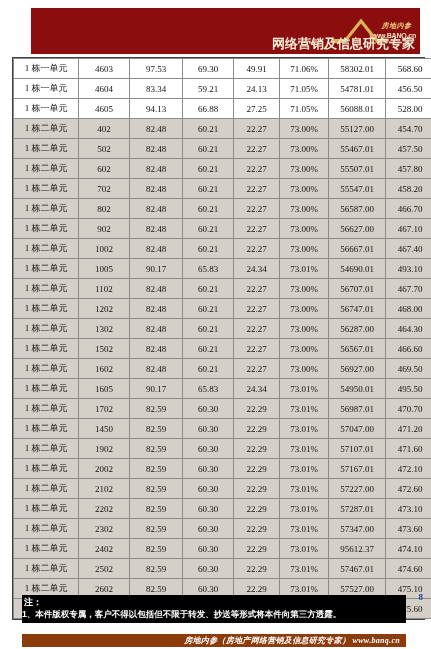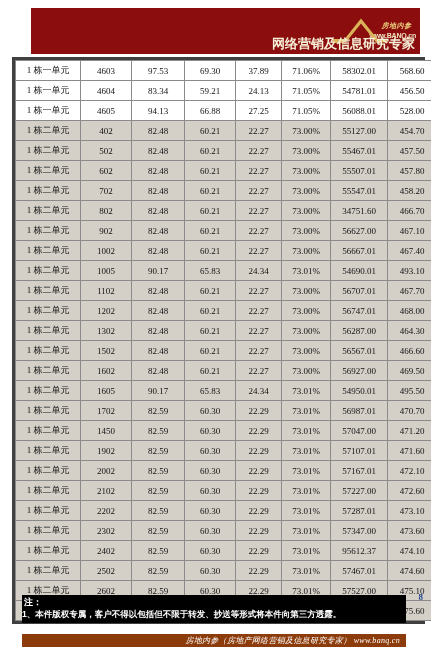--- a/index.html
+++ b/index.html
@@ -77,21 +77,21 @@
     line-height: 14px;
     white-space: nowrap;
   }
 
   
   .table-frame {
     position: absolute;
     left: 12px;
     top: 57px;
     width: 413px;
-    border: 3px solid #404040;
+    border: 1px solid #404040;
     box-sizing: border-box;
     background: #a3a3a3;
   }
   table.data-table {
     border-collapse: collapse;
     width: 100%;
     table-layout: fixed;
   }
   table.data-table td {
     border: 1px solid #8a8a8a;
@@ -158,21 +158,21 @@
     width: 384px;
     height: 13px;
     background: #8c3b0b;
   }
   .brand-bar-text {
     position: absolute;
     right: 6px;
     top: 0px;
     font-family: "Liberation Serif", "DejaVu Serif", serif;
     font-size: 8px;
-    font-weight: normal;
+    font-weight: bold;
     font-style: italic;
     color: #ffffff;
     line-height: 13px;
     white-space: nowrap;
     letter-spacing: 0.3px;
   }
 </style>
 </head>
 <body>
 
@@ -193,21 +193,21 @@
 </div>
 
 <div class="table-frame">
   <table class="data-table">
     <tbody>
         <tr class="plain">
           <td class="c-unit">1 栋一单元</td>
           <td class="c-room">4603</td>
           <td class="c-build">97.53</td>
           <td class="c-inner">69.30</td>
-          <td class="c-share">37.89</td>
+          <td class="c-share">49.91</td>
           <td class="c-rate">71.06%</td>
           <td class="c-total">58302.01</td>
           <td class="c-price">568.60</td>
         </tr>
         <tr class="plain">
           <td class="c-unit">1 栋一单元</td>
           <td class="c-room">4604</td>
           <td class="c-build">83.34</td>
           <td class="c-inner">59.21</td>
           <td class="c-share">24.13</td>
@@ -265,21 +265,21 @@
           <td class="c-total">55547.01</td>
           <td class="c-price">458.20</td>
         </tr>
         <tr class="shaded">
           <td class="c-unit">1 栋二单元</td>
           <td class="c-room">802</td>
           <td class="c-build">82.48</td>
           <td class="c-inner">60.21</td>
           <td class="c-share">22.27</td>
           <td class="c-rate">73.00%</td>
-          <td class="c-total">34751.60</td>
+          <td class="c-total">56587.00</td>
           <td class="c-price">466.70</td>
         </tr>
         <tr class="shaded">
           <td class="c-unit">1 栋二单元</td>
           <td class="c-room">902</td>
           <td class="c-build">82.48</td>
           <td class="c-inner">60.21</td>
           <td class="c-share">22.27</td>
           <td class="c-rate">73.00%</td>
           <td class="c-total">56627.00</td>

